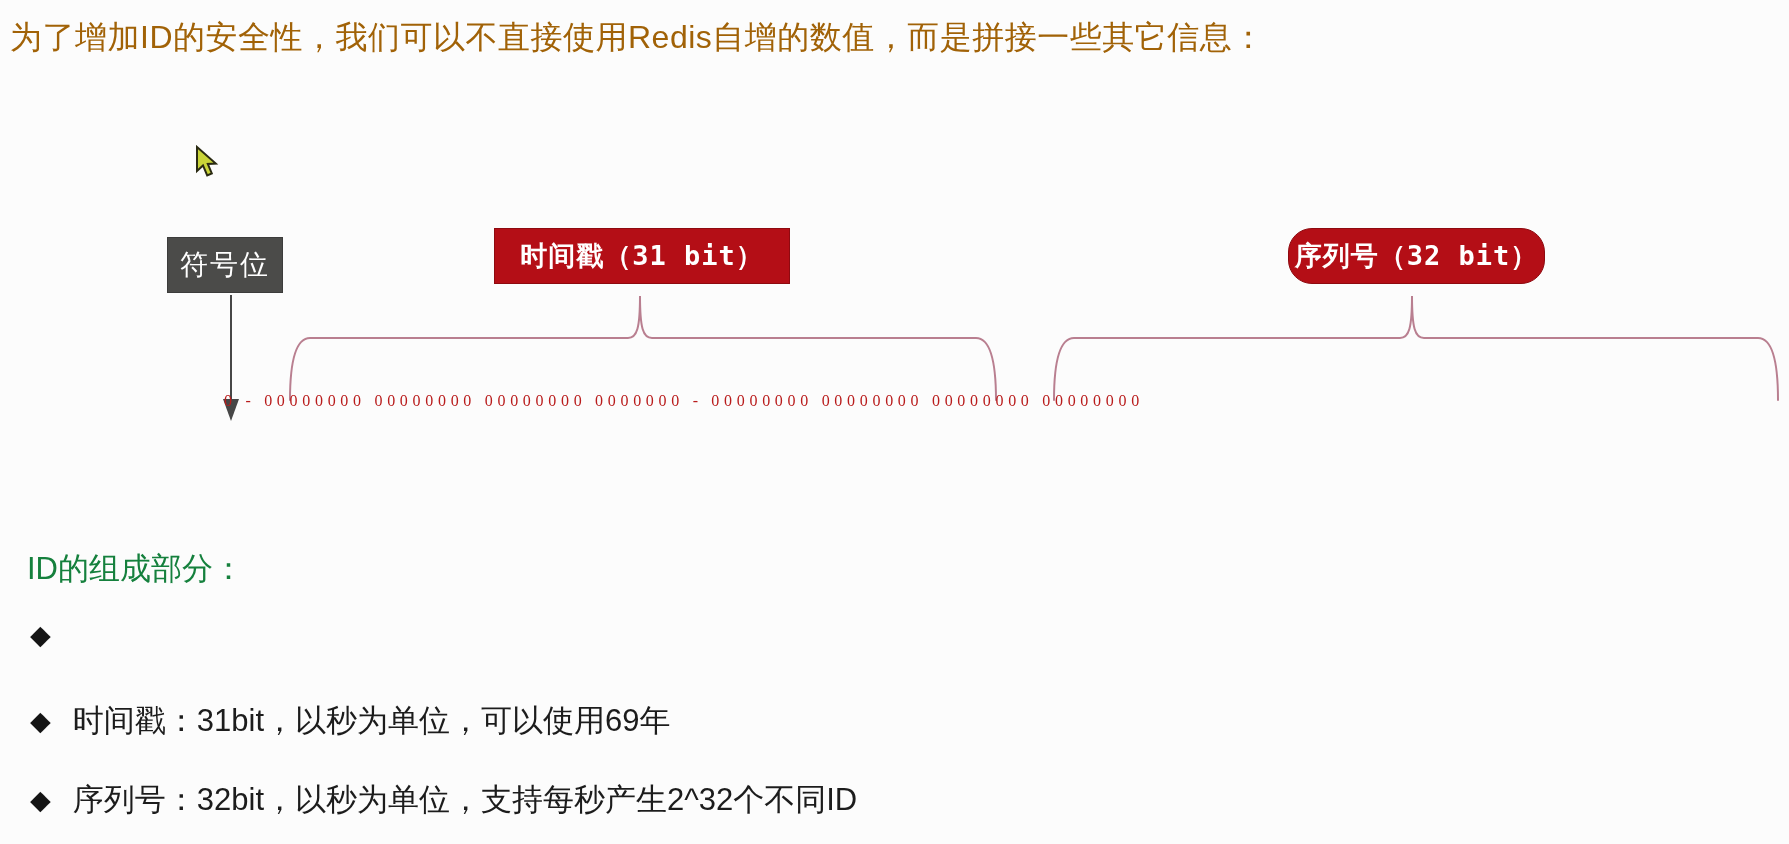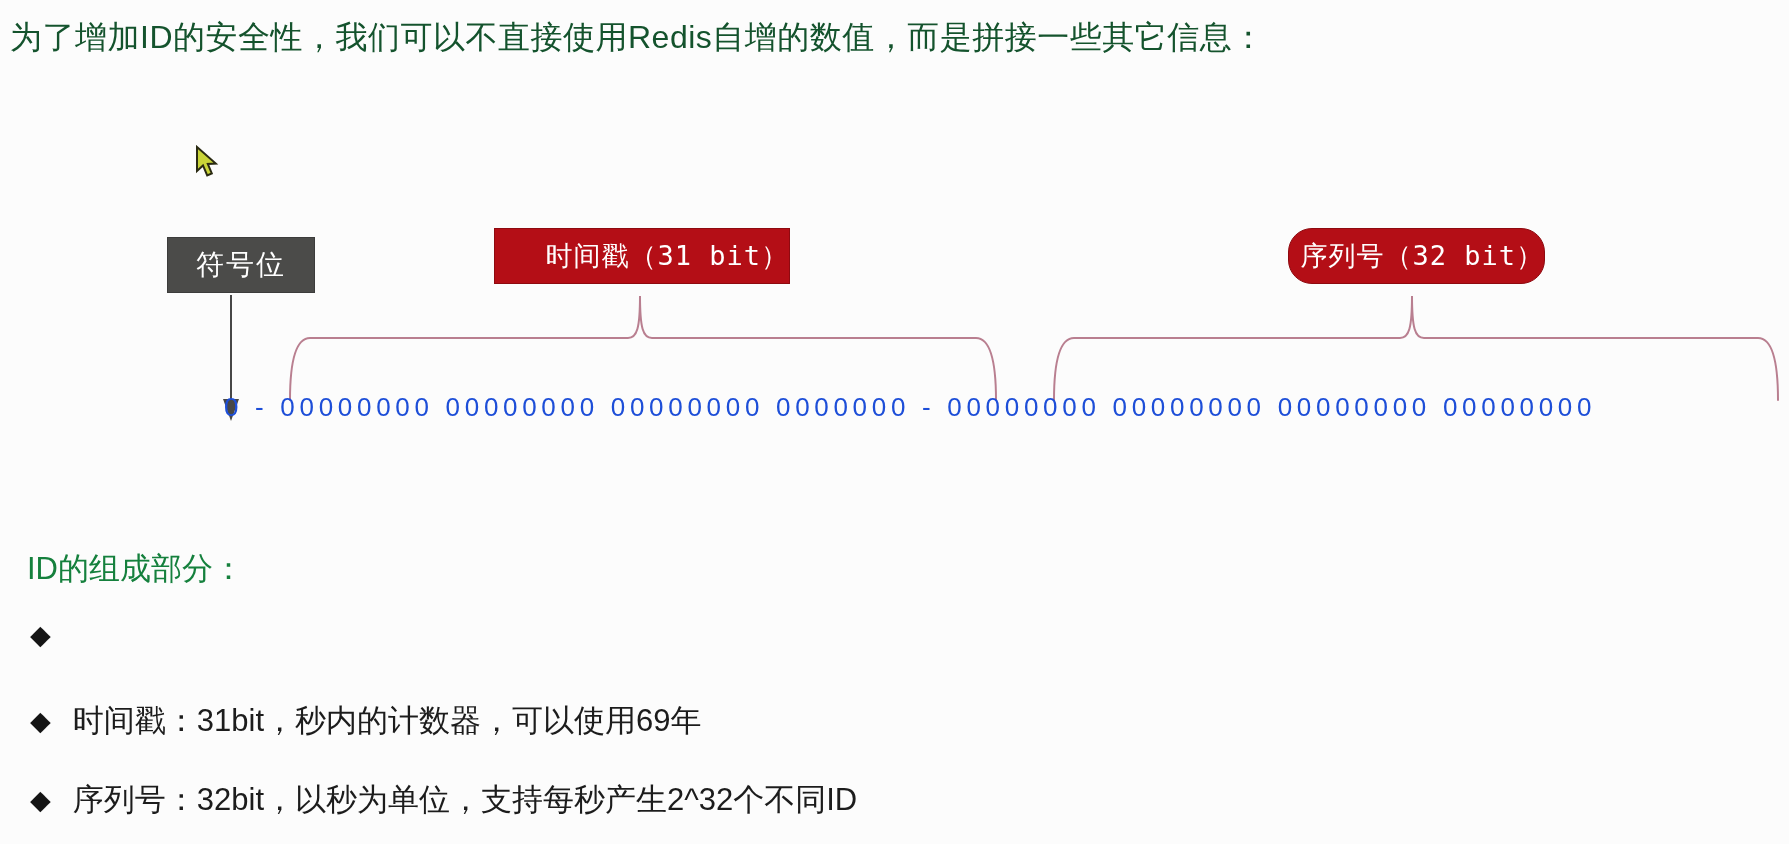--- a/index.html
+++ b/index.html
@@ -10,56 +10,55 @@
     color: #202020;
     position: relative;
     overflow: hidden;
   }
   .abs { position: absolute; }
 
   .title {
     left: 10px; top: 16px;
     font-size: 32px;
     letter-spacing: 0.5px;
-    color: #14532d;
+    color: #a16207;
   }
 
   
   .label-box {
     display: flex; align-items: center; justify-content: center;
     box-sizing: border-box;
     color: #ffffff;
     white-space: nowrap;
   }
   .sign-box {
-    left: 167px; top: 237px; width: 148px; height: 56px;
+    left: 167px; top: 237px; width: 116px; height: 56px;
     background: #4b4b49;
     border: 1px solid #3c3c3b;
     font-size: 28px;
     letter-spacing: 2px;
   }
   .red-box {
     background: #b40e16;
     border: 1px solid #8e0a10;
     font-size: 27px;
-    font-weight: normal;
+    font-weight: bold;
     font-family: "DejaVu Sans Mono", "Liberation Sans", monospace;
     letter-spacing: 1px;
-    justify-content: flex-end;
   }
   .ts-box  { left: 494px;  top: 228px; width: 296px; height: 56px; }
   .seq-box { left: 1288px; top: 228px; width: 257px; height: 56px; border-radius: 24px; }
 
   
   .bits {
     left: 224px; top: 392px;
-    font-family: Liberation Sans, sans-serif;
-    font-size: 26px;
+    font-family: Liberation Serif, serif;
+    font-size: 16px;
     letter-spacing: 4.7px;
-    color: #1d4ed8;
+    color: #b91c1c;
     white-space: pre;
   }
 
   
   .section-heading {
     left: 27px; top: 548px;
     font-size: 31px;
     color: #15803d;
   }
   .bullet-row {
@@ -125,19 +124,19 @@
 <div class="abs bits">0 - 00000000 00000000 00000000 0000000 - 00000000 00000000 00000000 00000000</div>
 
 <div class="abs section-heading">ID的组成部分：</div>
 
 <div class="abs bullet-row b1">
   <span class="marker">◆</span>
 </div>
 
 <div class="abs bullet-row b2">
   <span class="marker">◆</span>
-  <span>时间戳：31bit，秒内的计数器，可以使用69年</span>
+  <span>时间戳：31bit，以秒为单位，可以使用69年</span>
 </div>
 
 <div class="abs bullet-row b3">
   <span class="marker">◆</span>
   <span>序列号：32bit，以秒为单位，支持每秒产生2^32个不同ID</span>
 </div>
 
 </body></html>

